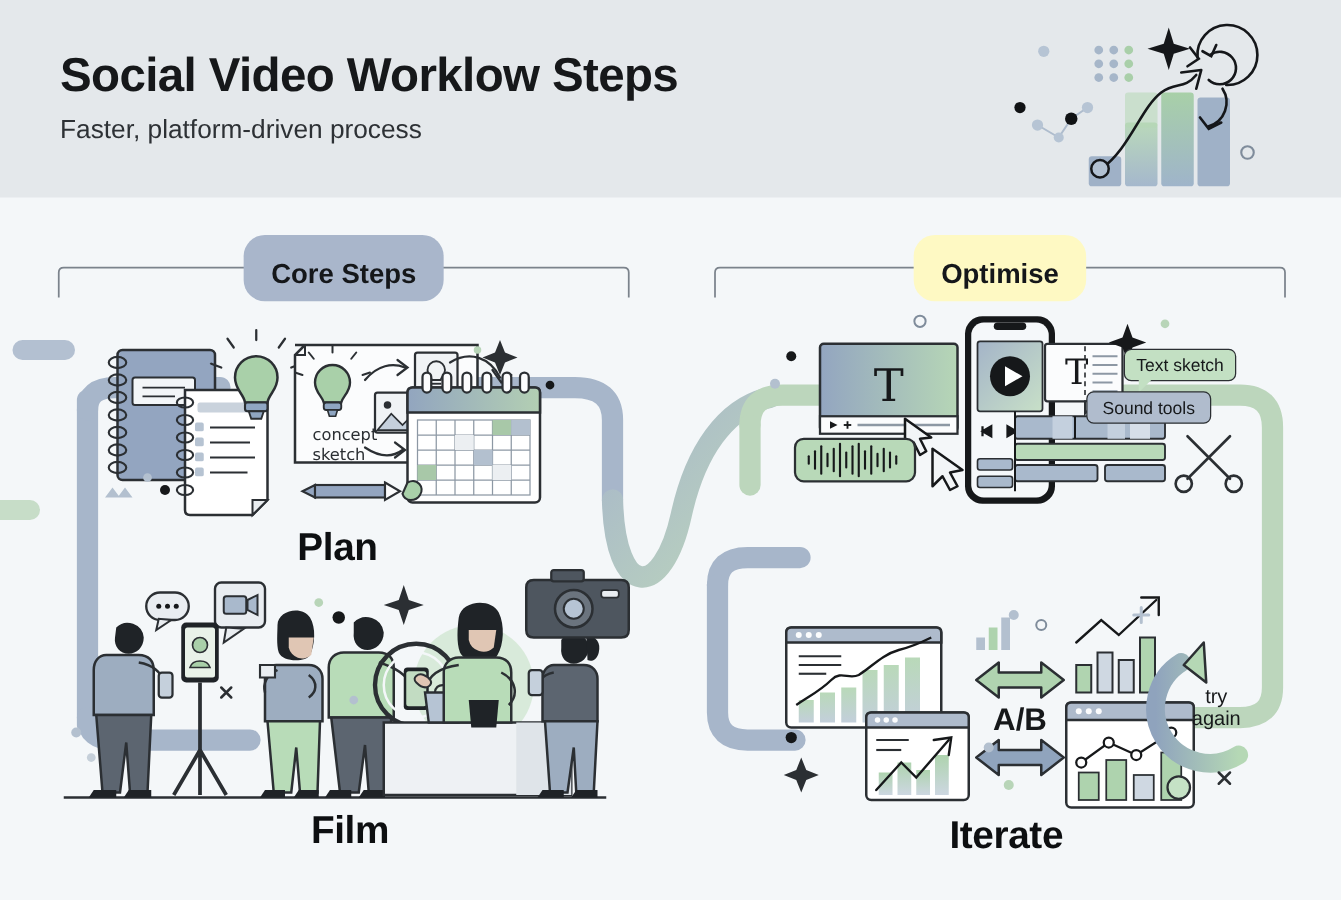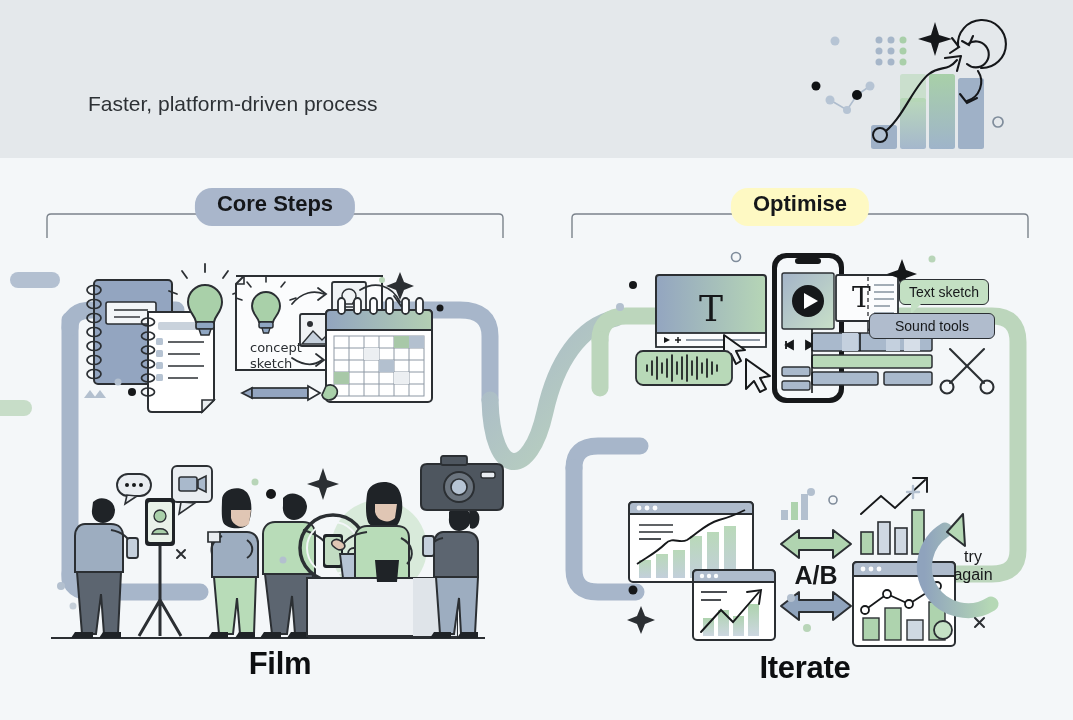--- a/index.html
+++ b/index.html
@@ -21,33 +21,33 @@
     width: 1073px; height: 158px;
     background: #e4e8eb;
   }
   #title {
     position: absolute; left: 48px; top: 40px;
     font-size: 38px; font-weight: bold; color: #16181a;
     letter-spacing: -0.5px;
   }
   #subtitle {
     position: absolute; left: 48px; top: 92px;
-    font-size: 21px; font-weight: normal; color: #2d3135; margin-left: 40px;
+    font-size: 21px; font-weight: normal; color: #2d3135;
   }
   #header-art {
     position: absolute; right: 38px; top: 8px;
     width: 240px; height: 148px;
   }
 
   
   .section-hdr { position: absolute; height: 50px; }
   .bracket { position: absolute; left: 0; top: 24px; width: 100%; height: 26px; }
   .badge {
     position: absolute; top: 0; left: 50%; transform: translateX(-50%);
-    padding: 3px 22px 9px 22px; border-radius: 17px;
+    padding: 18px 22px 9px 22px; border-radius: 17px;
     font-size: 22px; font-weight: bold; color: #15171a;
     white-space: nowrap;
   }
   .badge.core { background: #a9b6cb; }
   .badge.opt  { background: #fef9c3; }
 
   
   .panel { position: absolute; }
   .step-label {
     position: absolute; width: 100%; text-align: center;
@@ -56,20 +56,21 @@
   }
   svg { display: block; overflow: visible; }
   .ill { position: absolute; }
 </style>
 </head>
 <body>
 
 <div id="page">
 
   <div id="header">
+    <div id="title">Social Video Worklow Steps</div>
     <div id="subtitle">Faster, platform-driven process</div>
 
     <div id="header-art">
       <svg width="240" height="148" viewBox="0 0 240 148">
         <defs>
           <linearGradient id="hb2" x1="0" y1="0" x2="0" y2="1">
             <stop offset="0%" stop-color="#b5d7b5"></stop>
               <stop offset="100%" stop-color="#9eb2c9"></stop>
           </linearGradient>
           <linearGradient id="hb3" x1="0" y1="0" x2="0" y2="1">
@@ -315,20 +316,21 @@
         <path d="M256,126 c8,-4 14,4 10,10 c-3,5 -12,6 -14,-1 Z" fill="#a9d0a9" stroke="#2b2f33" stroke-width="1.7"></path>
       </g>
 
       <path d="M330,12 L334,22 L344,26 L334,30 L330,40 L326,30 L316,26 L326,22 Z" fill="#2b2f33"></path>
       <circle cx="312" cy="20" r="3" fill="#b8d5b8"></circle>
       <circle cx="370" cy="48" r="3.5" fill="#16181a"></circle>
       <circle cx="48" cy="122" r="3.5" fill="#b3c0cf"></circle>
       <circle cx="62" cy="132" r="4" fill="#16181a"></circle>
       <path d="M14,138 l6,-8 l6,8 Z M24,138 l6,-8 l6,8 Z" fill="#b3c0cf"></path>
     </svg>
+    <div class="step-label" style="top:160px;">Plan</div>
   </div>
 
   <div class="panel" style="left:610px; top:245px; width:420px; height:205px;">
     <svg class="ill" style="left:0; top:0;" width="420" height="165" viewBox="0 0 420 165">
       <defs>
         <linearGradient id="vidg" x1="0" y1="0" x2="1" y2="0">
           <stop offset="0%" stop-color="#93a5c0"></stop>
             <stop offset="100%" stop-color="#b6d6b6"></stop>
         </linearGradient>
         <linearGradient id="scrg" x1="0" y1="0" x2="1" y2="1">
@@ -430,21 +432,21 @@
       <circle cx="23" cy="40" r="4" fill="#16181a"></circle>
       <circle cx="10" cy="62" r="4" fill="#b3c0cf"></circle>
       <circle cx="126" cy="12" r="4.5" fill="none" stroke="#7f8c9b" stroke-width="1.6"></circle>
     </svg>
 
     <div style="position:absolute; left:289px; top:34px;">
       <div style="background:#c3e0c3; border:1.8px solid #2b2f33; border-radius:6px; padding:4px 9px; font-size:14px; color:#16181a; white-space:nowrap;">Text sketch</div>
       <div style="position:absolute; left:12px; top:24px; width:0;height:0;border-left:11px solid #c3e0c3;border-bottom:11px solid transparent;"></div>
     </div>
     <div style="position:absolute; left:259px; top:68px;">
-      <div style="background:#b0bccd; border:1.8px solid #2b2f33; border-radius:6px; padding:4px 25px; font-size:14px; color:#16181a; white-space:nowrap;">Sound tools</div>
+      <div style="background:#b0bccd; border:1.8px solid #2b2f33; border-radius:6px; padding:4px 12px; font-size:14px; color:#16181a; white-space:nowrap;">Sound tools</div>
     </div>
   </div>
 
   <div class="panel" style="left:45px; top:450px; width:470px; height:230px;">
     <svg class="ill" style="left:0; top:0;" width="470" height="195" viewBox="0 0 470 195">
       <g>
           <circle cx="334" cy="98" r="48" fill="#cfe6cf" opacity="0.75"></circle>
         </g>
       <line x1="6" y1="188" x2="440" y2="188" stroke="#2b2f33" stroke-width="2"></line>
 

